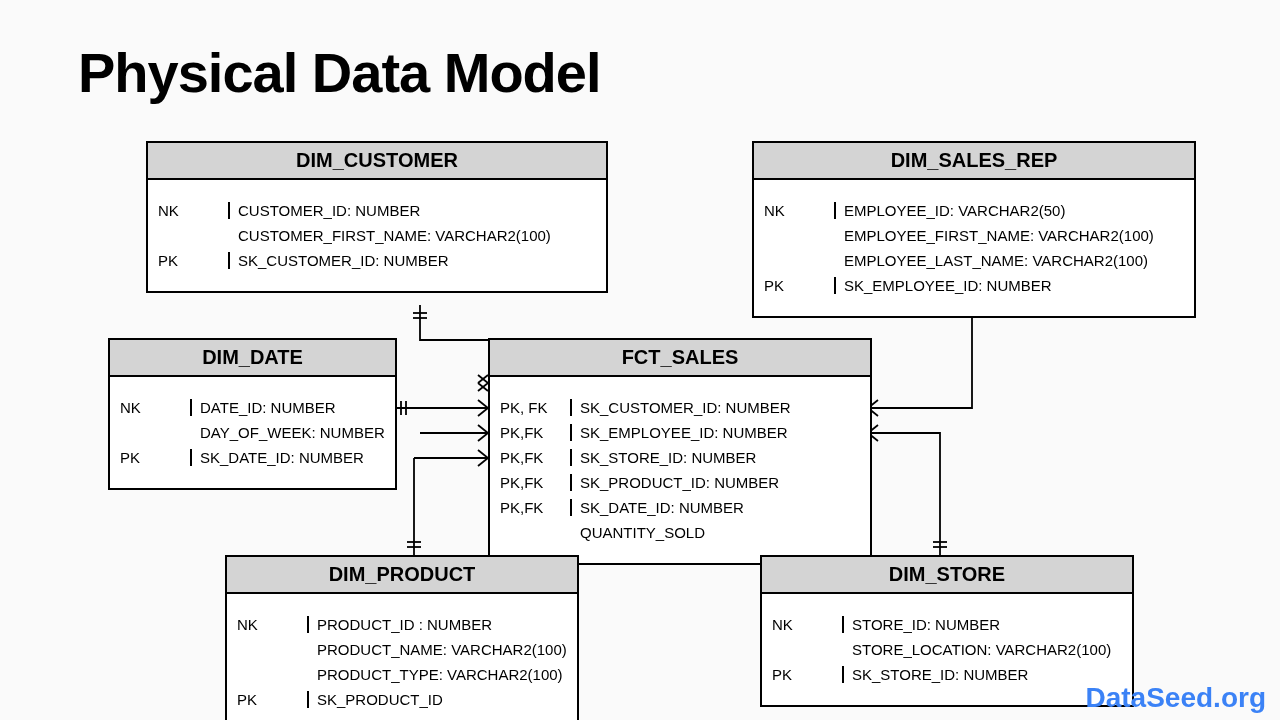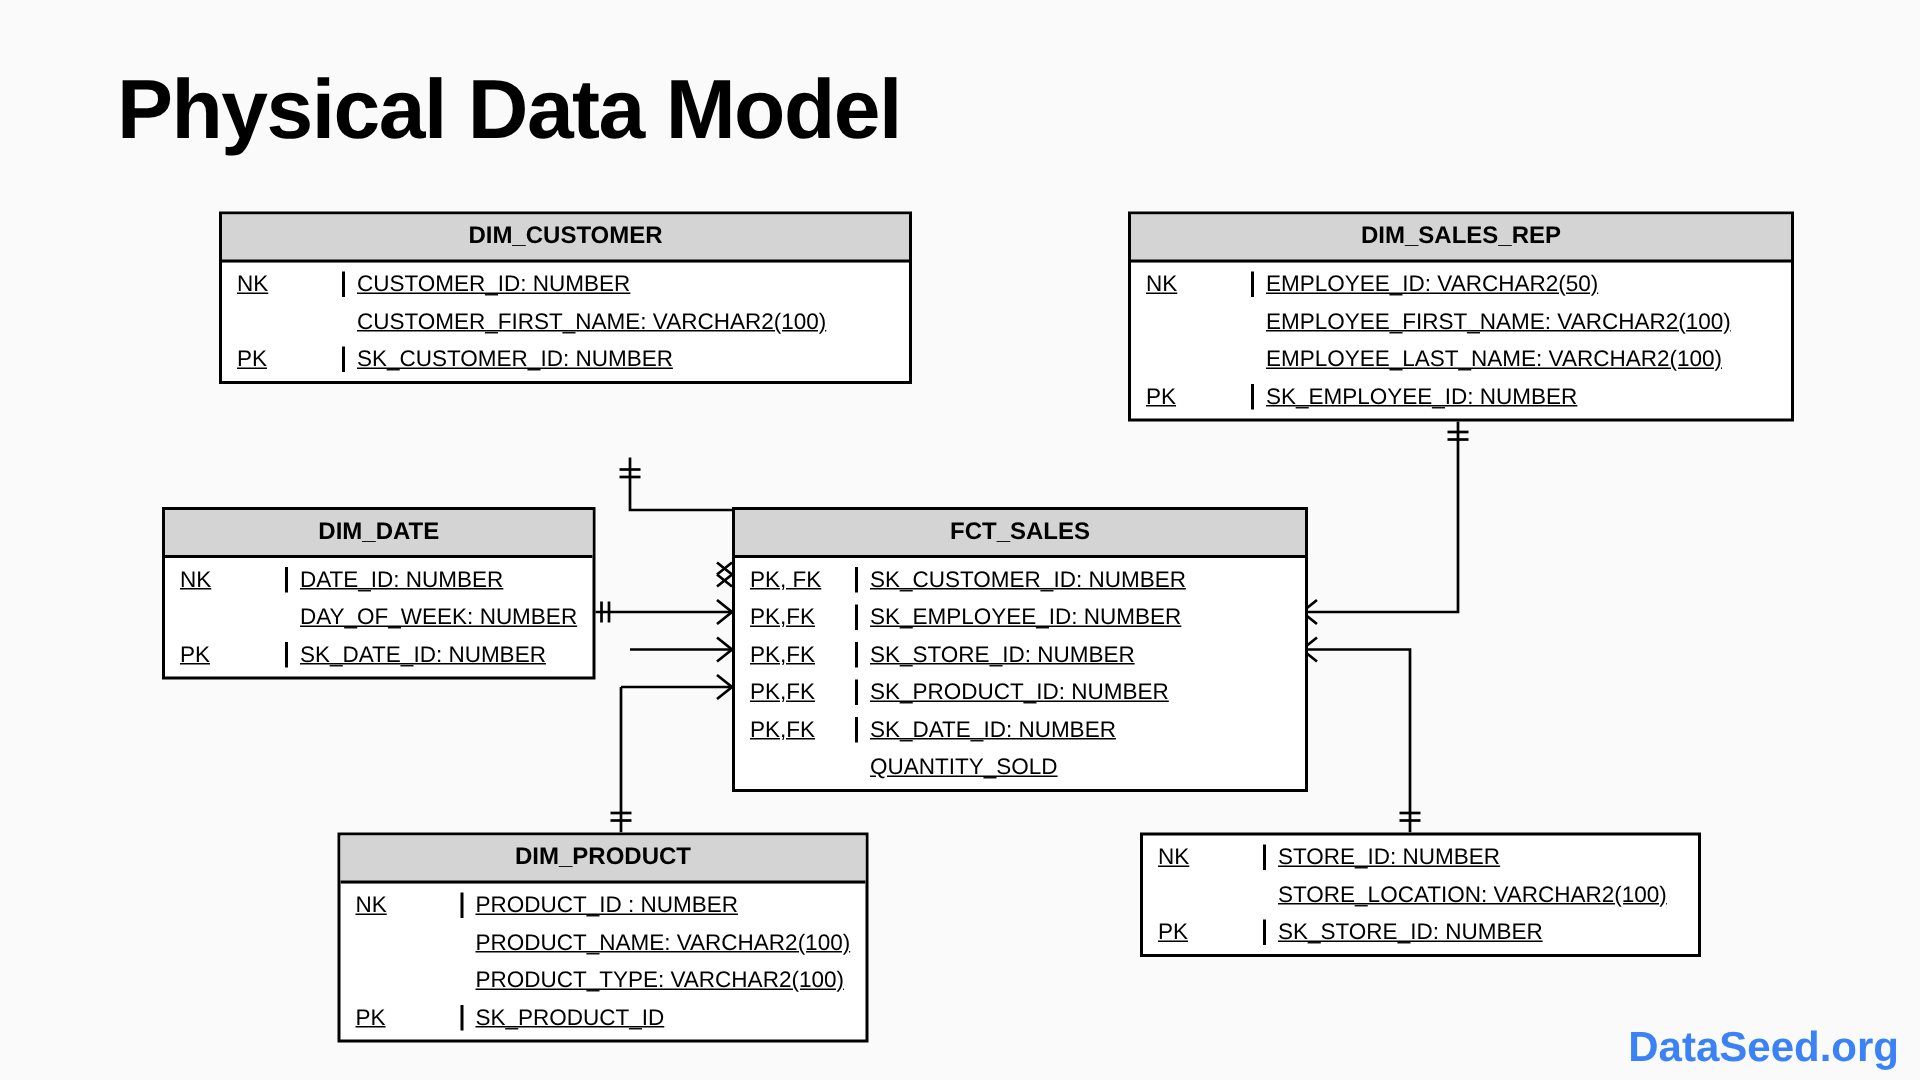--- a/index.html
+++ b/index.html
@@ -1,25 +1,25 @@
 <!DOCTYPE html>
 <html><head>
 <meta charset="utf-8">
 <style>
   html,body{margin:0;padding:0;width:1280px;height:720px;background:#fafafa;font-family:Arial,Helvetica,sans-serif;color:#000;}
   .canvas{position:relative;width:1280px;height:720px;}
   .title{position:absolute;left:78px;top:40px;font-size:56px;font-weight:900;letter-spacing:-1px;}
   .watermark{position:absolute;right:14px;bottom:6px;font-size:28px;font-weight:600;color:#3b82f6;}
   .entity{position:absolute;border:2px solid #000;background:#fff;font-size:15px;}
-  .entity .hdr{background:#d4d4d4;border-bottom:2px solid #000;text-align:center;font-weight:600;padding:6px 0;font-size:16px;}
+  .entity .hdr{background:#d4d4d4;border-bottom:2px solid #000;text-align:center;font-weight:600;padding:6px 0;font-size:20px;}
   .entity .row{display:flex;height:25px;align-items:center;}
   .entity .row+.row{border-top:0;}
   .entity .key{width:70px;min-width:70px;border-right:2px solid #000;padding-left:10px;}
   .entity .val{padding-left:8px;white-space:nowrap;}
-  .entity .rows{padding:2px 0;text-decoration:underline;}
+  .entity .rows{padding:18px 0;}
   svg.connectors{position:absolute;left:0;top:0;width:1280px;height:720px;pointer-events:none;}
   svg.connectors line,svg.connectors path{stroke:#000;stroke-width:1.8;fill:none;}
 </style>
 </head>
 <body>
 <div class="canvas">
 
 <div class="title">Physical Data Model</div>
 
 <svg class="connectors">
@@ -165,20 +165,21 @@
           <div class="val">PRODUCT_TYPE: VARCHAR2(100)</div>
         </div>
         <div class="row">
           <div class="key">PK</div>
           <div class="val">SK_PRODUCT_ID</div>
         </div>
       </div>
 </div>
 
 <div class="entity" style="left:760px;top:555px;width:370px;">
+  <div class="hdr">DIM_STORE</div>
   <div class="rows">
         <div class="row">
           <div class="key">NK</div>
           <div class="val">STORE_ID: NUMBER</div>
         </div>
         <div class="row">
           <div class="key"></div>
           <div class="val">STORE_LOCATION: VARCHAR2(100)</div>
         </div>
         <div class="row">

